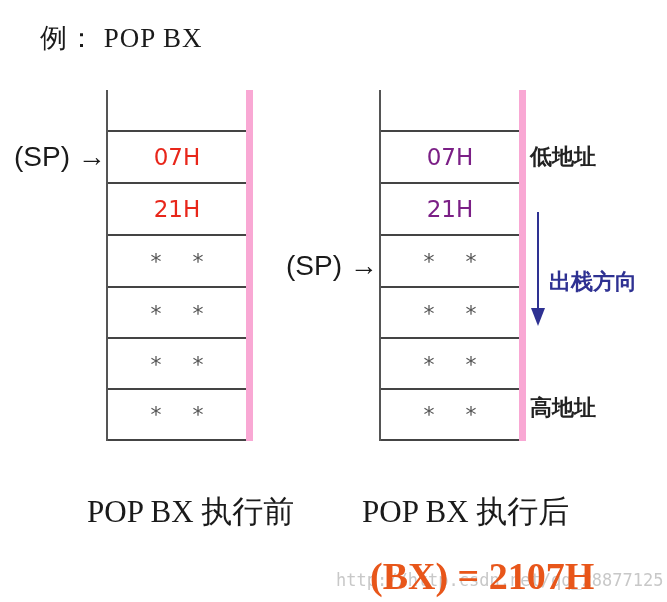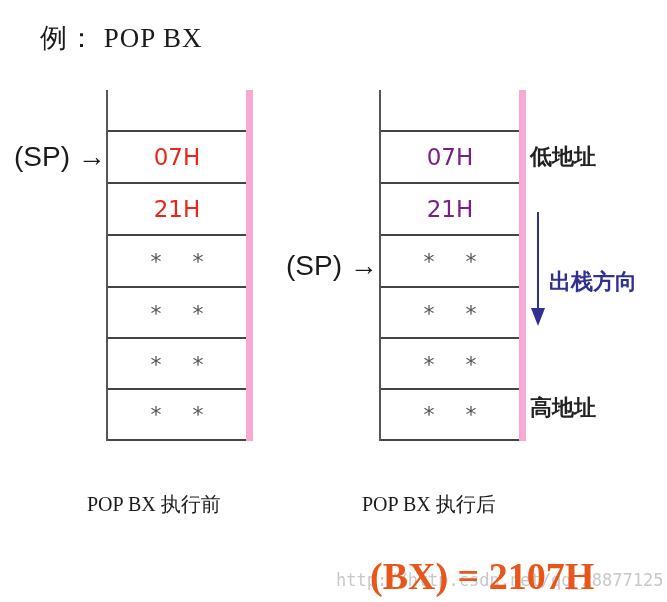--- a/index.html
+++ b/index.html
@@ -7,21 +7,21 @@
          font-family:"DejaVu Serif", "Liberation Serif", serif; color:#1a1a1a; }
   .abs { position:absolute; }
   .title { left:40px; top:20px; font-size:27px; font-family:"Liberation Serif", serif; letter-spacing:1px; }
   .stack { position:absolute; width:138px; border-left:2px solid #555; border-right:7px solid #f9a8d4; }
   .cell { position:absolute; left:0; right:0; border-top:2px solid #444; display:flex; align-items:center; justify-content:center;
           font-family:"DejaVu Sans", sans-serif; font-size:23px; }
   .cell.last { border-bottom:2px solid #444; }
   .star { color:#555; font-size:22px; letter-spacing:12px; font-family:"DejaVu Sans", sans-serif; padding-left:12px; }
   .sp { font-size:28px; font-family:Liberation Sans, sans-serif; white-space:nowrap; }
   .addr { font-size:22px; font-family:"DejaVu Sans", sans-serif; font-weight:bold; color:#222; }
-  .caption { font-size:20px; font-family:"Liberation Serif", serif; white-space:nowrap; }
+  .caption { font-size:31px; font-family:"Liberation Serif", serif; white-space:nowrap; }
   .result { font-size:38px; font-family:"Liberation Serif", serif; font-weight:bold; white-space:nowrap; }
   .watermark { font-size:17px; font-family:"DejaVu Sans Mono", monospace; color:#c8c8c8; white-space:nowrap; }
   .dirlabel { font-size:22px; font-family:"DejaVu Sans", sans-serif; font-weight:bold; }
 </style>
 </head>
 <body>
 
 <div class="abs title">例：  POP BX</div>
 
 <div class="abs sp" style="left:14px; top:141px;">

